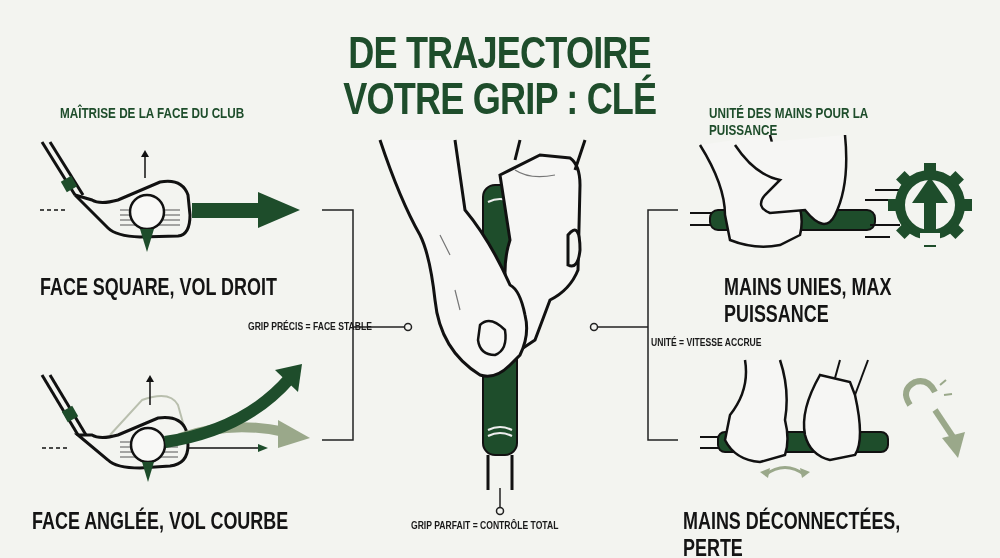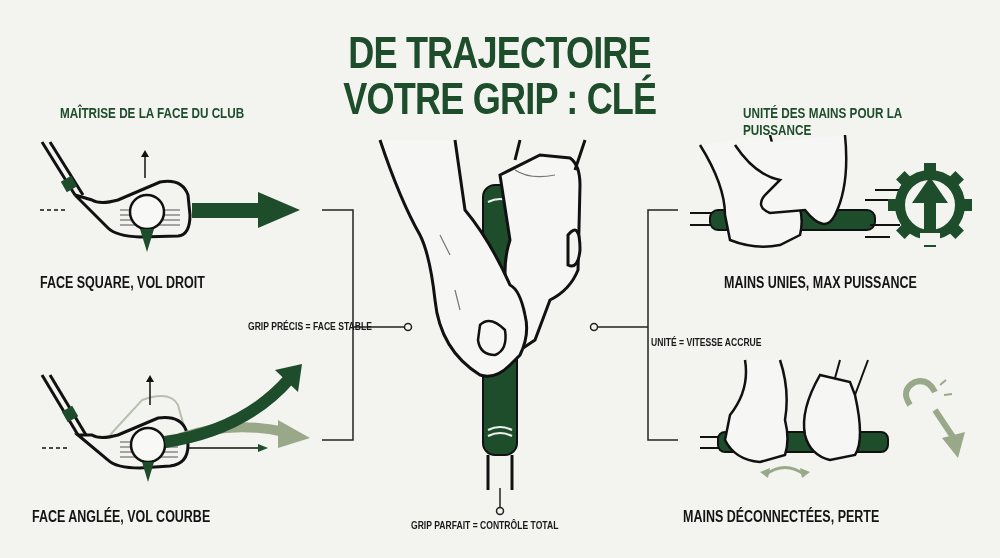--- a/index.html
+++ b/index.html
@@ -3,37 +3,37 @@
 <meta charset="utf-8">
 <style>
   * { box-sizing: border-box; margin: 0; padding: 0; }
   html, body { width: 1000px; height: 558px; overflow: hidden; }
   body { background: #f3f4f0; position: relative; font-family: "Liberation Sans", "DejaVu Sans", sans-serif; color: #1a1a1a; }
   .abs { position: absolute; }
   .title { left: 0; width: 1000px; top: 30px; text-align: center; color: #1e4d2b; font-weight: 700; font-size: 44px; line-height: 46px; font-family: "Liberation Sans", sans-serif; letter-spacing: -1px; }
   .title span { display: inline-block; transform: scaleX(0.82); }
   .sec { color: #1e4d2b; font-size: 15px; font-weight: 700; padding-left: 20px; }
   .sec span, .lbl span, .note span { display: inline-block; transform: scaleX(0.78); transform-origin: left center; }
-  .lbl { font-size: 16px; font-weight: 700; color: #141414; }
+  .lbl { font-size: 23px; font-weight: 700; color: #141414; }
   .note { font-size: 11px; font-weight: 700; color: #1a1a1a; }
   svg { position: absolute; overflow: visible; }
 </style>
 </head>
 <body>
 
 <div class="abs title">
   <div><span>DE TRAJECTOIRE</span></div>
   <div><span>VOTRE GRIP : CLÉ</span></div>
 </div>
 
 <div class="abs sec" style="left:40px; top:104px;">
   <span>MAÎTRISE DE LA FACE DU CLUB</span>
 </div>
 
-<div class="abs sec" style="left:723px; top:104px;">
+<div class="abs sec" style="left:689px; top:104px;">
   <span>UNITÉ DES MAINS POUR LA PUISSANCE</span>
 </div>
 
 <svg style="left:30px; top:140px;" width="280" height="110" viewBox="0 0 280 110">
   <line x1="12" y1="2" x2="45" y2="55" stroke="#111" stroke-width="3"></line>
   <line x1="20" y1="2" x2="53" y2="55" stroke="#111" stroke-width="3"></line>
   <rect x="33" y="38" width="12" height="12" fill="#1e4d2b" transform="rotate(-30 39 44)"></rect>
   <path d="M45 55 L78 88 Q86 96 110 97 L148 96 Q160 95 160 75 L158 55 Q152 38 130 42 L88 60 Q70 65 62 60 Z" fill="#f3f4f0" stroke="#111" stroke-width="3"></path>
   <g stroke="#555" stroke-width="1">
     <line x1="90" y1="70" x2="150" y2="70"></line>

